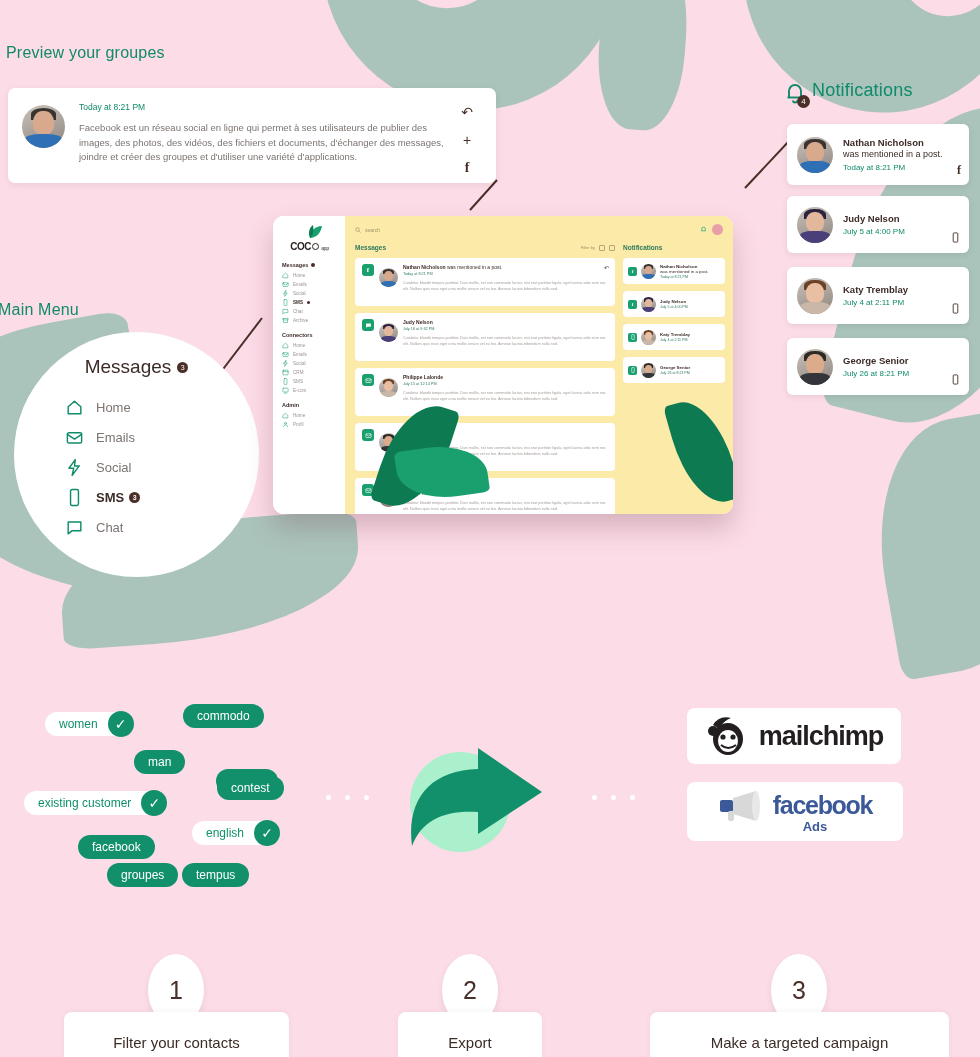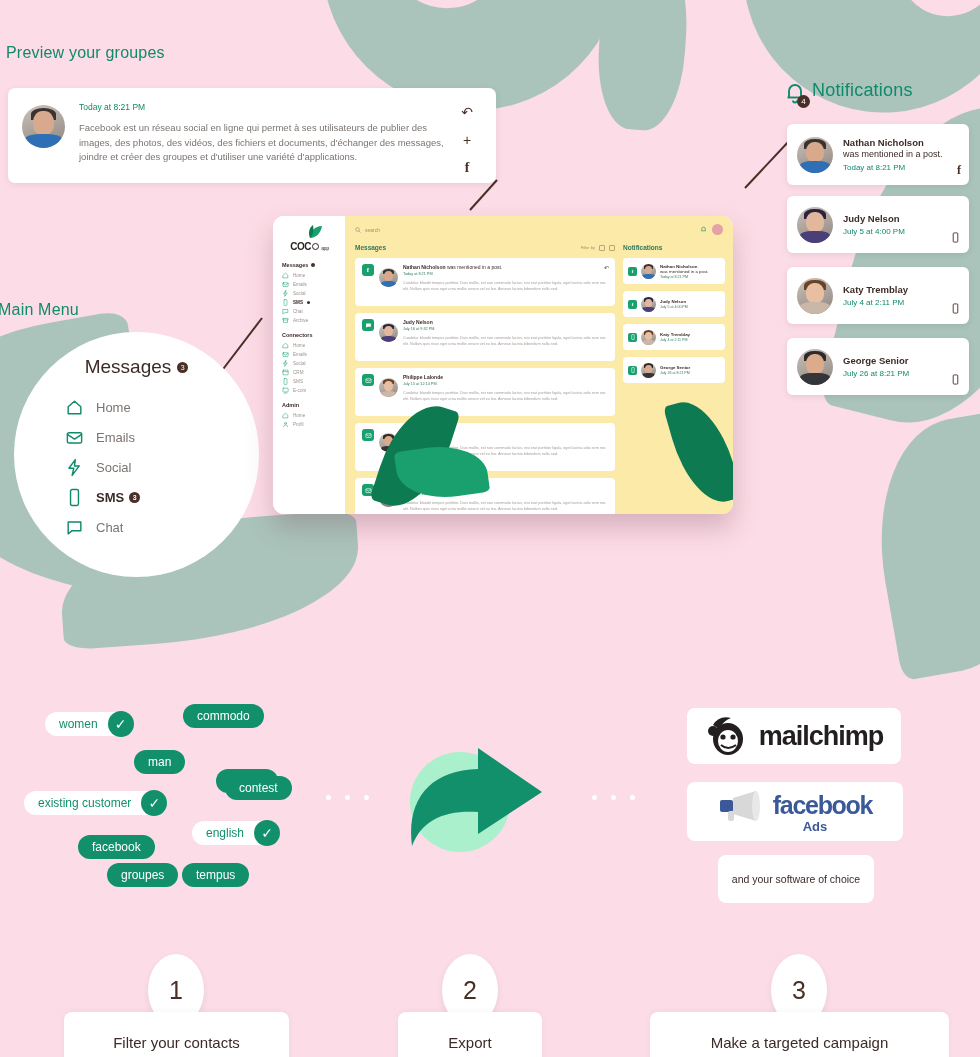--- a/index.html
+++ b/index.html
@@ -742,21 +742,21 @@
       <div class="gleaf" style="width:90px;height:52px;left:52px;top:230px;border-radius:8% 64% 8% 64%;transform:rotate(-8deg);background:#19a06e;"></div>
       <div class="gleaf" style="width:52px;height:108px;left:332px;top:182px;border-radius:8% 70% 8% 70%;transform:rotate(-16deg);"></div>
     </div>
   </div>
 
   <div id="tag-cloud">
       <div class="tag sel" style="left:45px;top:712px;">women<span class="tick">✓</span></div>
       <div class="tag" style="left:183px;top:704px;">commodo</div>
       <div class="tag" style="left:216px;top:769px;">promo</div>
       <div class="tag" style="left:134px;top:750px;">man</div>
-      <div class="tag" style="left:225px;top:776px;">contest</div>
+      <div class="tag" style="left:217px;top:776px;">contest</div>
       <div class="tag sel" style="left:24px;top:791px;">existing customer<span class="tick">✓</span></div>
       <div class="tag sel" style="left:192px;top:821px;">english<span class="tick">✓</span></div>
       <div class="tag" style="left:78px;top:835px;">facebook</div>
       <div class="tag" style="left:182px;top:863px;">tempus</div>
       <div class="tag" style="left:107px;top:863px;">groupes</div>
     </div>
 
   <div id="arrow-circle"></div>
   <svg id="arrow-glyph" viewBox="0 0 150 110">
     <path d="M12 104 C6 58 30 28 78 27 L78 6 L142 50 L78 92 L78 70 C44 68 22 78 12 104Z" fill="#11906b"></path>
@@ -791,23 +791,20 @@
         <rect x="2" y="11" width="13" height="12" rx="2" fill="#3b5998"></rect>
         <path d="M15 9 L38 2 L38 32 L15 25Z" fill="#d8d8d8"></path>
         <ellipse cx="38" cy="17" rx="4" ry="15" fill="#e8e8e8"></ellipse>
         <rect x="10" y="22" width="6" height="10" rx="2" fill="#d8d8d8"></rect>
       </svg>
       <span class="fb-name">facebook</span>
     </div>
     <div class="fb-ads">Ads</div>
   </div>
 
-  <div class="intg" id="intg-other">
-    <span>and your software of choice</span>
-  </div>
 
   <div class="step-num" id="step1-num">1</div>
   <div class="step-num" id="step2-num">2</div>
   <div class="step-num" id="step3-num">3</div>
 
   <div class="step-card" id="step1-card">Filter your contacts</div>
   <div class="step-card" id="step2-card">Export</div>
   <div class="step-card" id="step3-card">Make a targeted campaign</div>
 
 </div>

